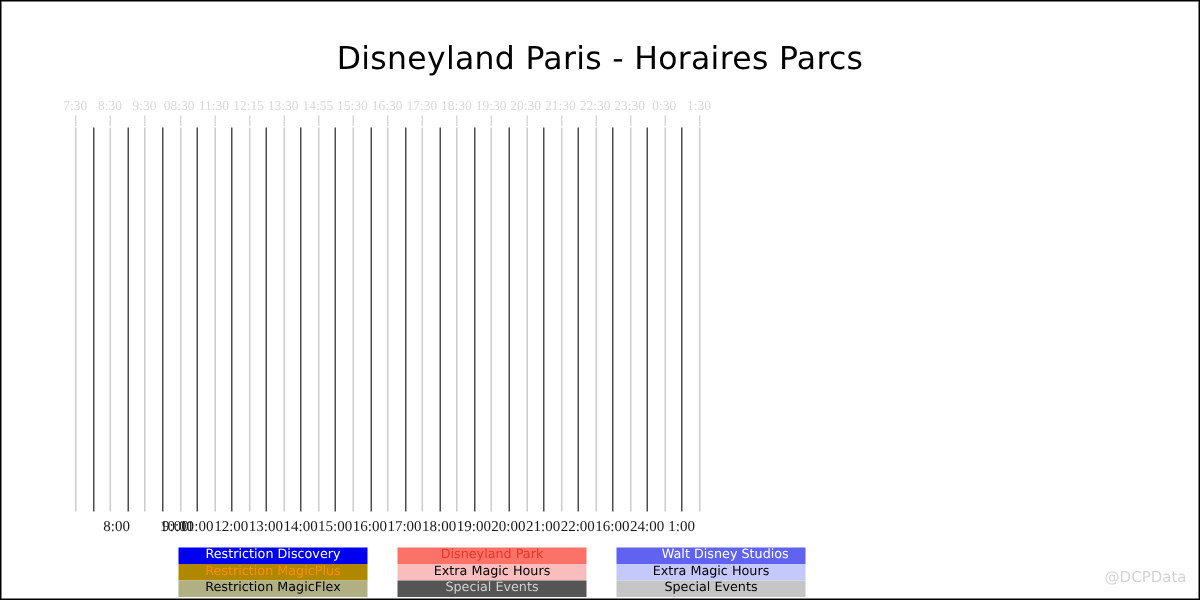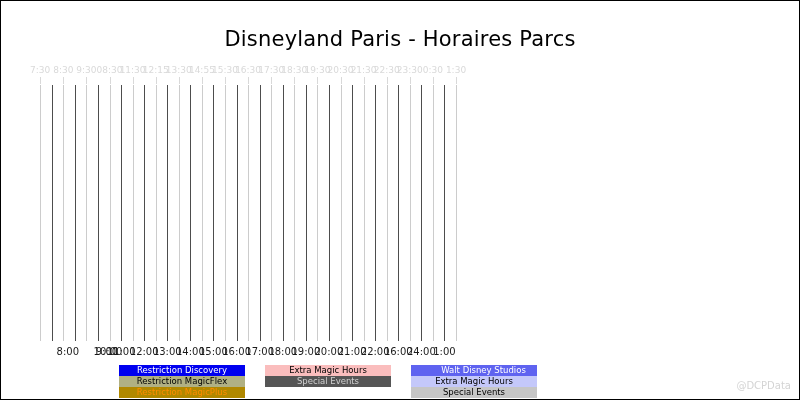--- a/index.html
+++ b/index.html
@@ -22,21 +22,21 @@
     left:0;top:26px;width:798px;
     text-align:center;
     font-size:21px;
     color:#000000;
     letter-spacing:0.2px;
     white-space:nowrap;
   }
   
   #plot{
     position:absolute;
-    left:1px;top:0;width:670px;height:398px;
+    left:11px;top:0;width:670px;height:398px;font-family:Liberation Serif, serif;
   }
   .vline{
     position:absolute;
     width:1px;
     top:84px;height:256px;
   }
   .vline.major{background:#4d4d4d;}
   .vline.minor{background:#cccccc;}
   
   .toplabel{
@@ -189,24 +189,25 @@
       <div class="vline major" style="left: 442.4px;"></div>
       <div class="botlabel" style="left: 442.4px;">1:00</div>
       <div class="vline minor" style="left: 454px;"></div>
       <div class="toplabel" style="left: 454px;">1:30</div>
       <div class="toptick" style="left: 454px;"></div>
     </div>
 
   <div id="legend">
       <div class="legend-col">
         <div class="legend-row" style="background: rgb(0, 0, 240); color: rgb(255, 255, 255);">Restriction Discovery</div>
+        <div class="legend-row" style="background: rgb(176, 136, 0); color: rgb(255, 140, 0);">Restriction MagicPlus</div>
         <div class="legend-row" style="background: rgb(176, 176, 131); color: rgb(0, 0, 0);">Restriction MagicFlex</div>
-        <div class="legend-row" style="background: rgb(176, 136, 0); color: rgb(255, 140, 0);">Restriction MagicPlus</div>
       </div>
       <div class="legend-col">
+        <div class="legend-row" style="background: rgb(250, 114, 104); color: rgb(232, 54, 44);">Disneyland Park</div>
         <div class="legend-row" style="background: rgb(250, 189, 189); color: rgb(0, 0, 0);">Extra Magic Hours</div>
         <div class="legend-row" style="background: rgb(85, 85, 85); color: rgb(208, 208, 208);">Special Events</div>
       </div>
       <div class="legend-col">
         <div class="legend-row" style="background: rgb(95, 99, 240); color: rgb(255, 255, 255); padding-left: 19px;">Walt Disney Studios</div>
         <div class="legend-row" style="background: rgb(196, 200, 250); color: rgb(0, 0, 0);">Extra Magic Hours</div>
         <div class="legend-row" style="background: rgb(198, 198, 198); color: rgb(0, 0, 0);">Special Events</div>
       </div>
     </div>
 

